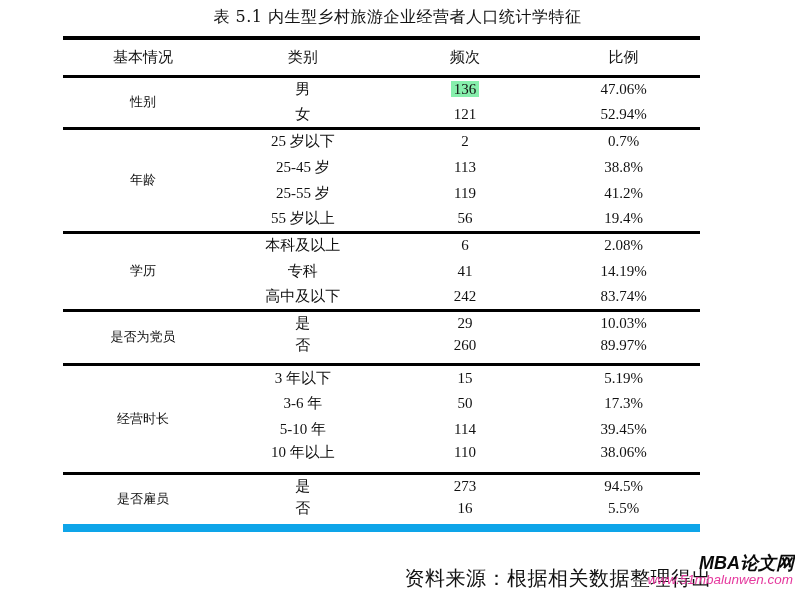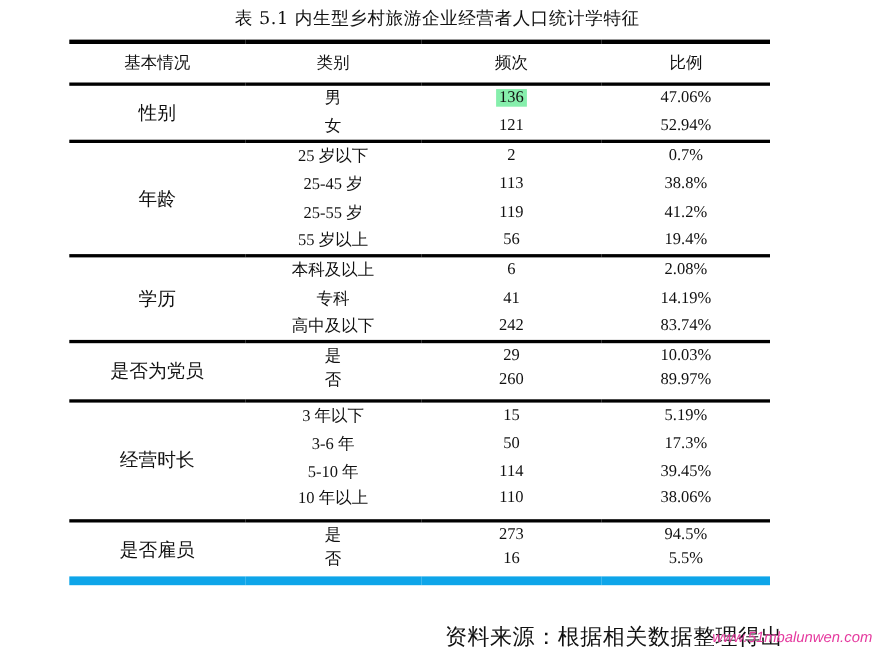--- a/index.html
+++ b/index.html
@@ -47,21 +47,21 @@
   tbody { border-bottom: 3px solid #000; }
   tbody:last-of-type { border-bottom: none; }
 
   td {
     text-align: center;
     vertical-align: middle;
     font-size: 15px;
     height: 26px;
     font-family: "Liberation Serif", "DejaVu Serif", serif;
   }
-  td.cat { font-size: 17px; }
+  td.cat { font-size: 13px; }
 
   
   tbody.group-3 tr:last-child td { padding-bottom: 8px; }
   tbody.group-4 tr:last-child td { padding-bottom: 10px; }
   tbody.group-5 tr:last-child td { padding-bottom: 6px; }
 
   
   .hl { background: #86efac; padding: 0 3px; }
 
   .source-note {
@@ -217,16 +217,17 @@
         <tr>
           <td>否</td>
           <td>16</td>
           <td>5.5%</td>
         </tr>
       </tbody>
     </table>
 
   <div class="source-note">资料来源：根据相关数据整理得出</div>
 
+  <div class="wm-brand">MBA论文网</div>
 
   <div class="wm-url" style="color: rgb(229, 57, 158);">www.51mbalunwen.com</div>
 
 </div>
 
 </body></html>

